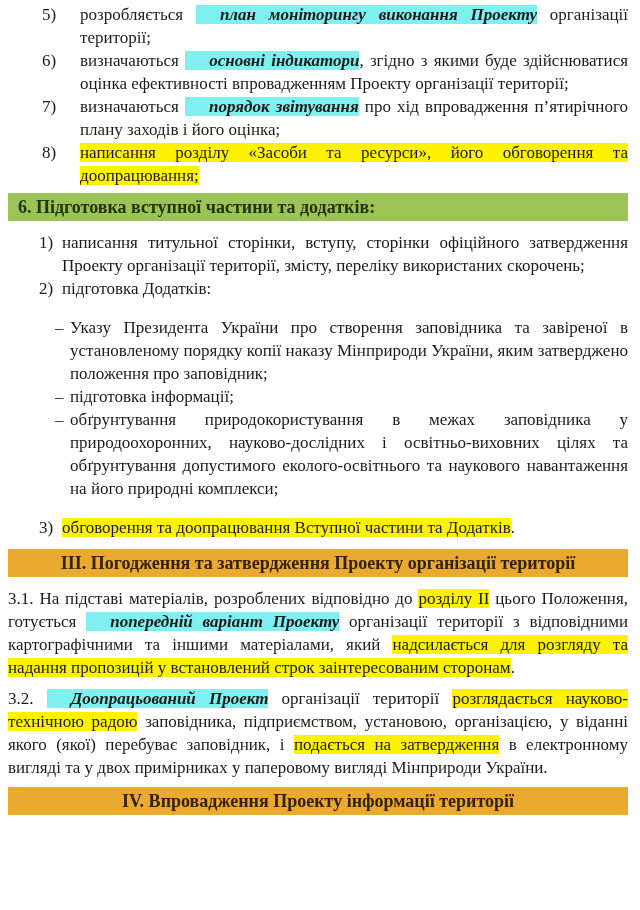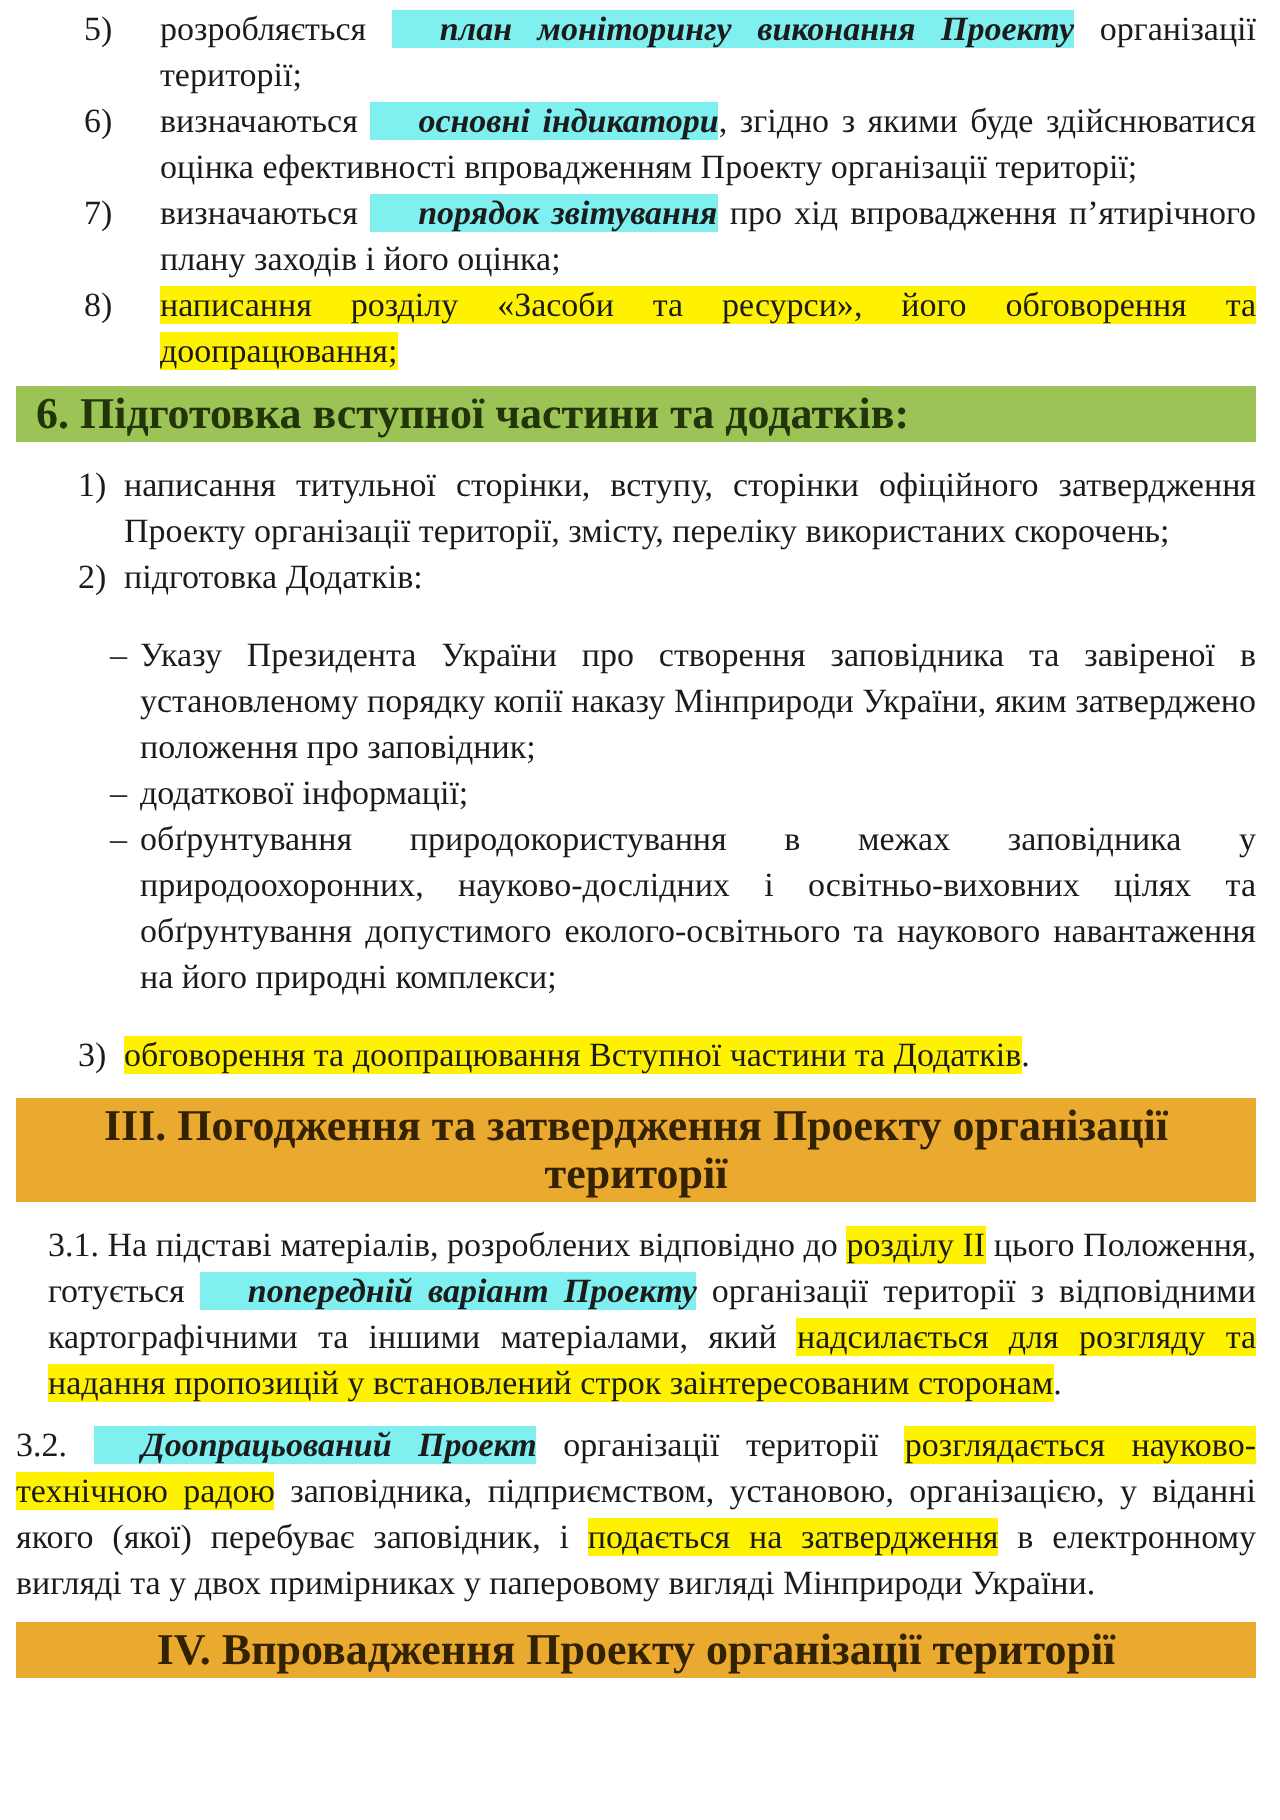--- a/index.html
+++ b/index.html
@@ -18,29 +18,29 @@
   .list-a .num{width:38px;}
   .list-b .li{margin-left:31px;}
   .list-b .num{width:23px;}
   .dash-list .li{margin-left:47px;}
   .dash-list .num{width:15px;}
   
   .run-cyan{background:var(--cyan);font-weight:700;font-style:italic;padding-left:24px;}
   .run-yellow{background:var(--yellow);}
   .run-yellow-bold{background:var(--yellow);font-weight:400;}
   
-  .bar{padding:2px 10px;font-weight:700;font-size:22px;line-height:24px;}
+  .bar{padding:2px 10px;font-weight:700;font-size:18px;line-height:24px;}
   .bar-green{background:var(--green-bar);color:var(--green-text);text-align:left;margin-top:6px;}
   .bar-orange{background:var(--orange-bar);color:var(--orange-text);text-align:center;}
   
   .list-b{margin-top:10px;}
   .dash-list{margin-top:16px;}
   .item3{margin-top:16px;}
   .bar-iii{margin-top:10px;}
-  .p31{margin:10px 0 0 16px;}
+  .p31{margin:10px 0 0 0;}
   .p32{margin:8px 0 0 0;}
   .bar-iv{margin-top:8px;}
   p{margin:0;}
 </style>
 </head>
 <body>
 
 <div class="page">
 
   <div class="list-a">
@@ -75,35 +75,35 @@
     </div>
   </div>
 
   <div class="dash-list">
     <div class="li">
       <span class="num">–</span>
       <span class="txt"><span>Указу Президента України про створення заповідника та завіреної в установленому порядку копії наказу Мінприроди України, яким затверджено положення про заповідник;</span></span>
     </div>
     <div class="li">
       <span class="num">–</span>
-      <span class="txt"><span>додаткової інформації;</span></span>
+      <span class="txt"><span>підготовка інформації;</span></span>
     </div>
     <div class="li">
       <span class="num">–</span>
       <span class="txt"><span>обґрунтування природокористування в межах заповідника у природоохоронних, науково-дослідних і освітньо-виховних цілях та обґрунтування допустимого еколого-освітнього та наукового навантаження на його природні комплекси;</span></span>
     </div>
   </div>
 
   <div class="list-b item3">
     <div class="li">
       <span class="num">3)</span>
       <span class="txt"><span class="run-yellow">обговорення та доопрацювання Вступної частини та Додатків</span><span>.</span></span>
     </div>
   </div>
 
   <div class="bar bar-orange bar-iii">III. Погодження та затвердження Проекту організації території</div>
 
   <p class="justify p31"><span>3.1. На підставі матеріалів, розроблених відповідно до </span><span class="run-yellow-bold">розділу II</span><span> цього Положення, готується </span><span class="run-cyan">попередній варіант Проекту</span><span> організації території з відповідними картографічними та іншими матеріалами, який </span><span class="run-yellow">надсилається для розгляду та надання пропозицій у встановлений строк заінтересованим сторонам</span><span>.</span></p>
   <p class="justify p32"><span>3.2. </span><span class="run-cyan">Доопрацьований Проект</span><span> організації території </span><span class="run-yellow">розглядається науково-технічною радою</span><span> заповідника, підприємством, установою, організацією, у віданні якого (якої) перебуває заповідник, і </span><span class="run-yellow">подається на затвердження</span><span> в електронному вигляді та у двох примірниках у паперовому вигляді Мінприроди України.</span></p>
 
-  <div class="bar bar-orange bar-iv">IV. Впровадження Проекту організації території</div>
+  <div class="bar bar-orange bar-iv">IV. Впровадження Проекту інформації території</div>
 
 </div>
 
 </body></html>

